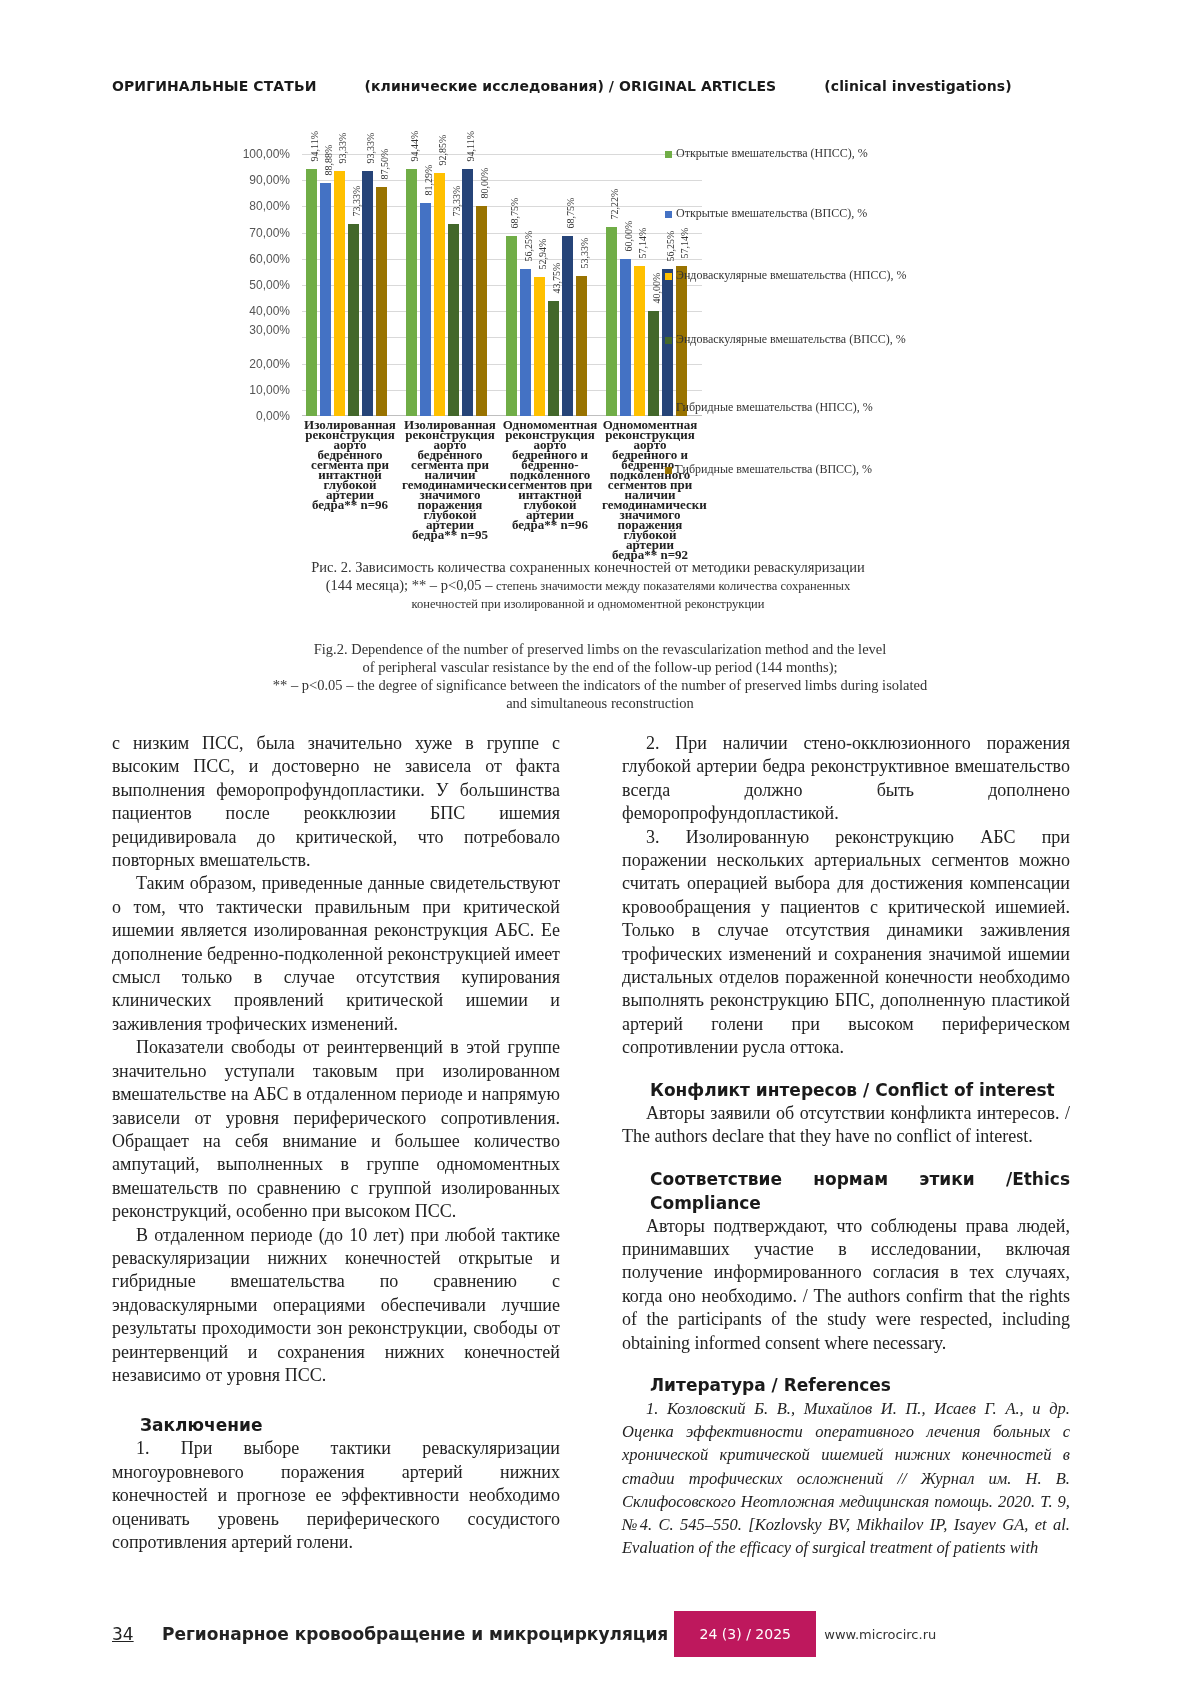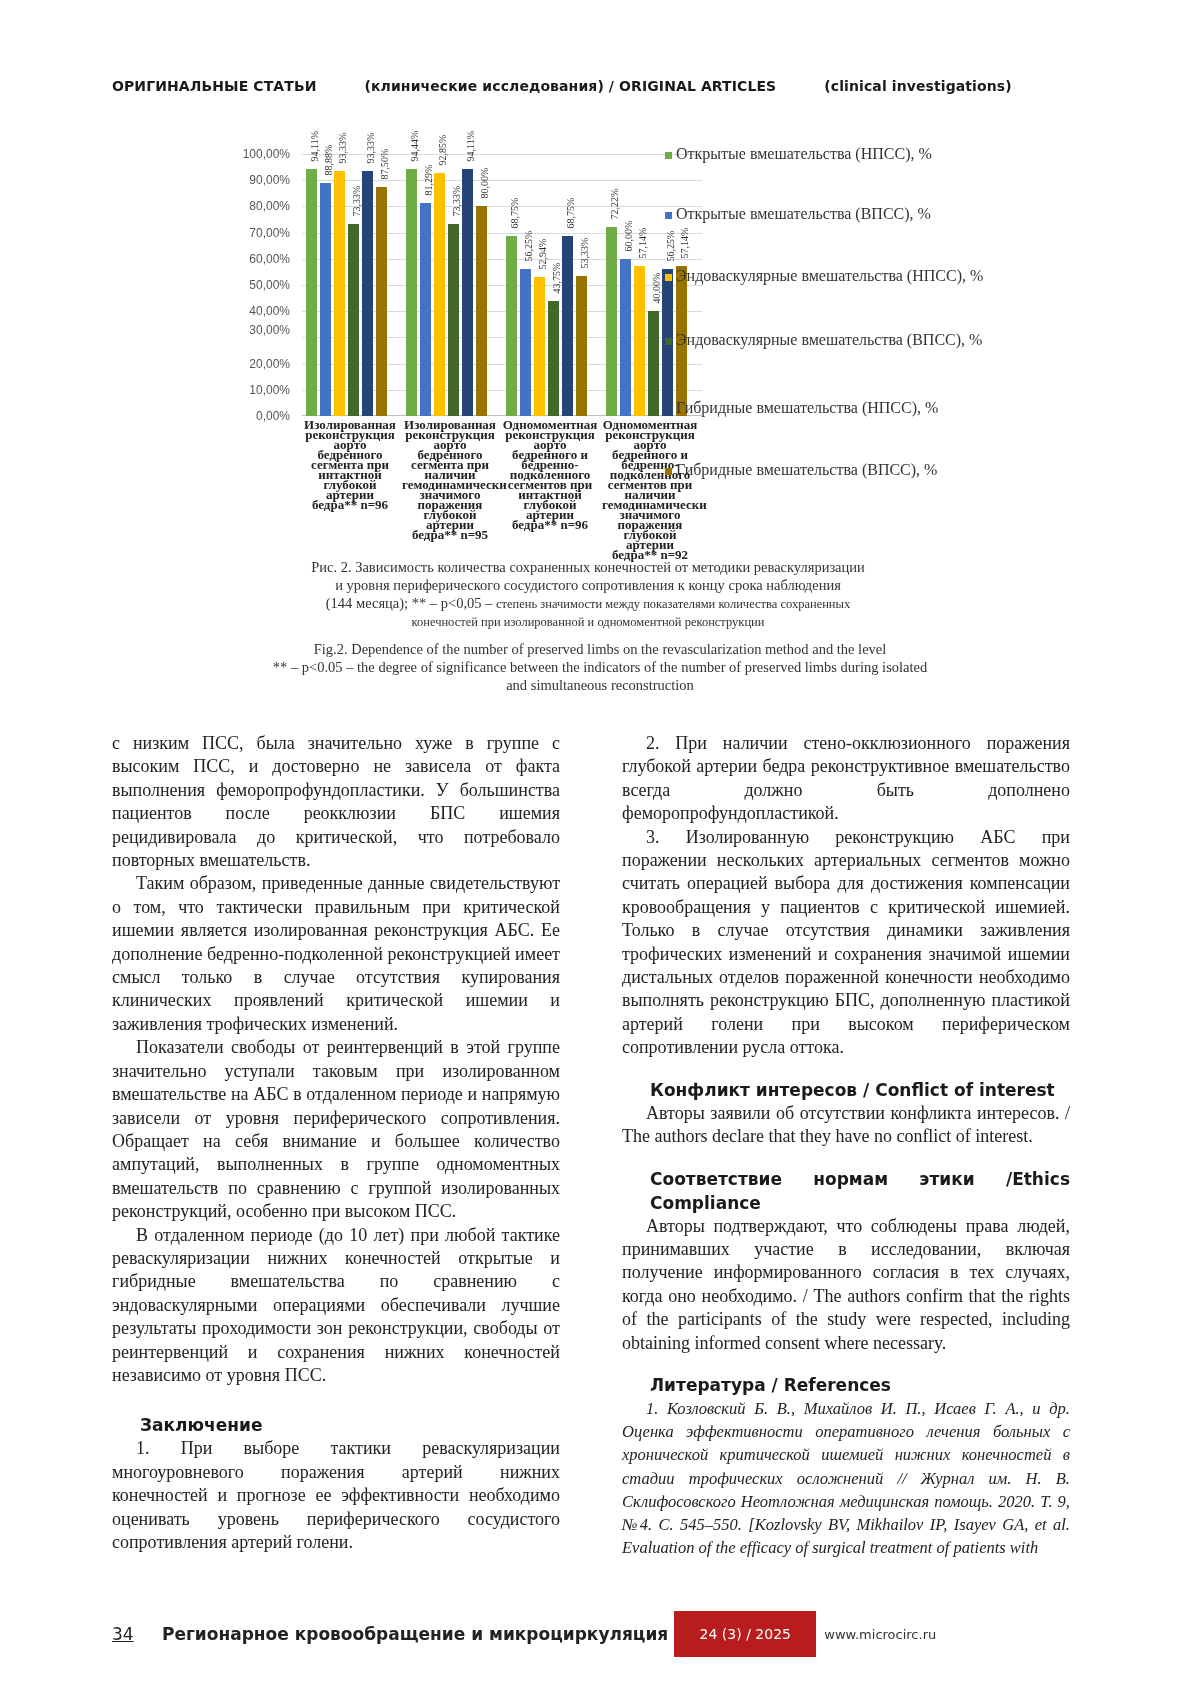--- a/index.html
+++ b/index.html
@@ -14,21 +14,21 @@
   .ytick { position: absolute; right: 0; font-size: 12px; color: #555; font-family: "Liberation Sans", sans-serif; transform: translateY(-50%); }
   .plot { position: absolute; left: 82px; top: 18px; width: 400px; height: 280px; }
   .gridline { position: absolute; left: 0; right: 0; height: 1px; background: #d9d9d9; }
   .axisline { position: absolute; left: 0; right: 0; bottom: 0; height: 1px; background: #bfbfbf; }
   .group { position: absolute; bottom: 0; height: 100%; display: flex; align-items: flex-end; gap: 3px; }
   .bar { position: relative; width: 11px; }
   .bar-label { position: absolute; left: 50%; bottom: 100%; transform-origin: left center; transform: translate(-3px, -2px) rotate(-90deg) translateX(0); white-space: nowrap; font-size: 10px; color: #333; width: 0; }
   .bar-label span { display: inline-block; transform: translateY(50%); }
   .xlabels { position: absolute; left: 82px; top: 302px; width: 400px; height: 100px; }
   .xlabel { position: absolute; top: 0; width: 96px; font-size: 13px; font-weight: bold; text-align: center; line-height: 10px; color: #222; }
-  .legend { position: absolute; left: 445px; top: 0; width: 320px; height: 400px; font-size: 16px; color: #333; text-decoration: underline; }
+  .legend { position: absolute; left: 445px; top: 0; width: 320px; height: 400px; font-size: 12px; color: #333; text-decoration: underline; }
   .legend-item { position: absolute; left: 0; width: 320px; line-height: 15px; }
   .swatch { display: inline-block; width: 7px; height: 7px; margin-right: 4px; vertical-align: middle; }
 
   
   .caption { position: absolute; left: 188px; top: 558px; width: 800px; text-align: center; font-size: 14.5px; line-height: 18px; color: #333; }
   .caption .small { font-size: 12.5px; }
   .caption-en { position: absolute; left: 200px; top: 640px; width: 800px; text-align: center; font-size: 14.5px; line-height: 18px; color: #333; }
 
   
   .col { position: absolute; width: 448px; font-size: 18px; line-height: 23.4px; text-align: justify; color: #222; }
@@ -36,21 +36,21 @@
   .col-right { left: 622px; top: 732px; }
   .col p { text-indent: 24px; }
   .col p.noindent { text-indent: 0; }
   .section-title { font-family: "DejaVu Sans", sans-serif; font-weight: bold; font-size: 17px; text-indent: 0; padding-left: 28px; margin-top: 18px; line-height: 24px; color: #1a1a1a; }
   .ref { font-style: italic; font-size: 16.5px; line-height: 23.2px; }
 
   
   .footer { position: absolute; left: 112px; top: 1614px; height: 40px; display: flex; align-items: center; font-family: "DejaVu Sans", sans-serif; font-size: 13px; color: #222; }
   .footer .pageno { width: 50px; font-size: 17px; text-decoration: underline; }
   .footer .journal { font-weight: bold; font-size: 17px; margin-right: 6px; }
-  .footer .issue { background: #b91c1c; color: #fff; width: 142px; height: 46px; display: flex; align-items: center; justify-content: center; font-size: 14px; margin-right: 8px; }
+  .footer .issue { background: #be185d; color: #fff; width: 142px; height: 46px; display: flex; align-items: center; justify-content: center; font-size: 14px; margin-right: 8px; }
   .footer .site { font-size: 13px; color: #333; }
 </style>
 </head>
 <body>
 
 <div class="header">
   <span>ОРИГИНАЛЬНЫЕ СТАТЬИ</span><span class="paren"> (клинические исследования) / </span><span>ORIGINAL ARTICLES</span><span class="paren"> (clinical investigations)</span>
 </div>
 
 <div class="chart" id="chart">
@@ -171,26 +171,26 @@
       <div class="legend-item" style="top: 88px;"><span class="swatch" style="background: rgb(68, 114, 196);"></span><span>Открытые вмешательства (ВПСС), %</span></div>
       <div class="legend-item" style="top: 150px;"><span class="swatch" style="background: rgb(255, 192, 0);"></span><span>Эндоваскулярные вмешательства (НПСС), %</span></div>
       <div class="legend-item" style="top: 214px;"><span class="swatch" style="background: rgb(67, 104, 43);"></span><span>Эндоваскулярные вмешательства (ВПСС), %</span></div>
       <div class="legend-item" style="top: 282px;"><span class="swatch" style="background: rgb(38, 68, 120);"></span><span>Гибридные вмешательства (НПСС), %</span></div>
       <div class="legend-item" style="top: 344px;"><span class="swatch" style="background: rgb(153, 115, 0);"></span><span>Гибридные вмешательства (ВПСС), %</span></div>
     </div>
 </div>
 
 <div class="caption">
   <div>Рис. 2. Зависимость количества сохраненных конечностей от методики реваскуляризации</div>
-  <div>и уровня периферического сосудистого сопротивления к концу срока наблюдения</div>
   <div><span>(144 месяца); ** – p&lt;0,05 – </span><span class="small">степень значимости между показателями количества сохраненных</span></div>
   <div class="small">конечностей при изолированной и одномоментной реконструкции</div>
 </div>
 <div class="caption-en">
   <div>Fig.2. Dependence of the number of preserved limbs on the revascularization method and the level</div>
+  <div>of peripheral vascular resistance by the end of the follow-up period (144 months);</div>
   <div class="small">** – p&lt;0.05 – the degree of significance between the indicators of the number of preserved limbs during isolated</div>
   <div class="small">and simultaneous reconstruction</div>
 </div>
 
 <div class="col col-left">
   <p class="noindent">с низким ПСС, была значительно хуже в группе с высоким ПСС, и достоверно не зависела от факта выполнения феморопрофундопластики. У большинства пациентов после реокклюзии БПС ишемия рецидивировала до критической, что потребовало повторных вмешательств.</p>
   <p>Таким образом, приведенные данные свидетельствуют о том, что тактически правильным при критической ишемии является изолированная реконструкция АБС. Ее дополнение бедренно-подколенной реконструкцией имеет смысл только в случае отсутствия купирования клинических проявлений критической ишемии и заживления трофических изменений.</p>
   <p>Показатели свободы от реинтервенций в этой группе значительно уступали таковым при изолированном вмешательстве на АБС в отдаленном периоде и напрямую зависели от уровня периферического сопротивления. Обращает на себя внимание и большее количество ампутаций, выполненных в группе одномоментных вмешательств по сравнению с группой изолированных реконструкций, особенно при высоком ПСС.</p>
   <p>В отдаленном периоде (до 10 лет) при любой тактике реваскуляризации нижних конечностей открытые и гибридные вмешательства по сравнению с эндоваскулярными операциями обеспечивали лучшие результаты проходимости зон реконструкции, свободы от реинтервенций и сохранения нижних конечностей независимо от уровня ПСС.</p>
   <div class="section-title" style="margin-top:26px;">Заключение</div>

